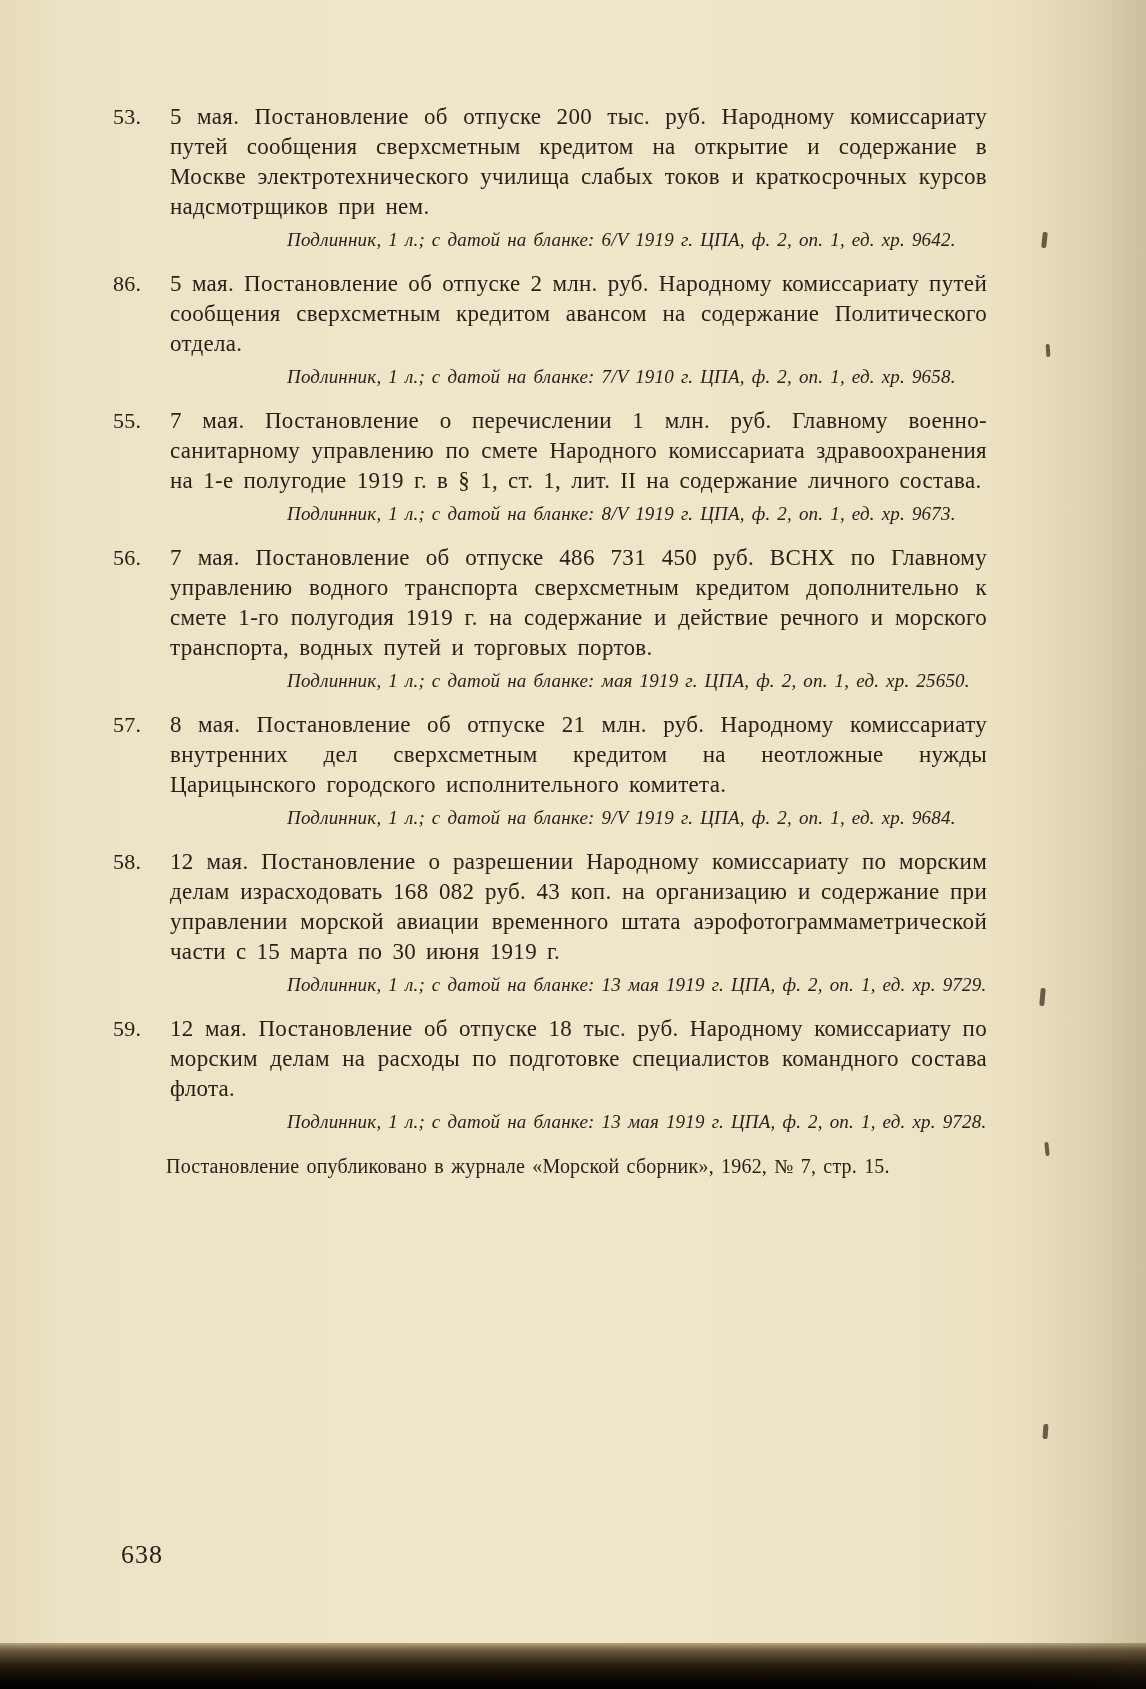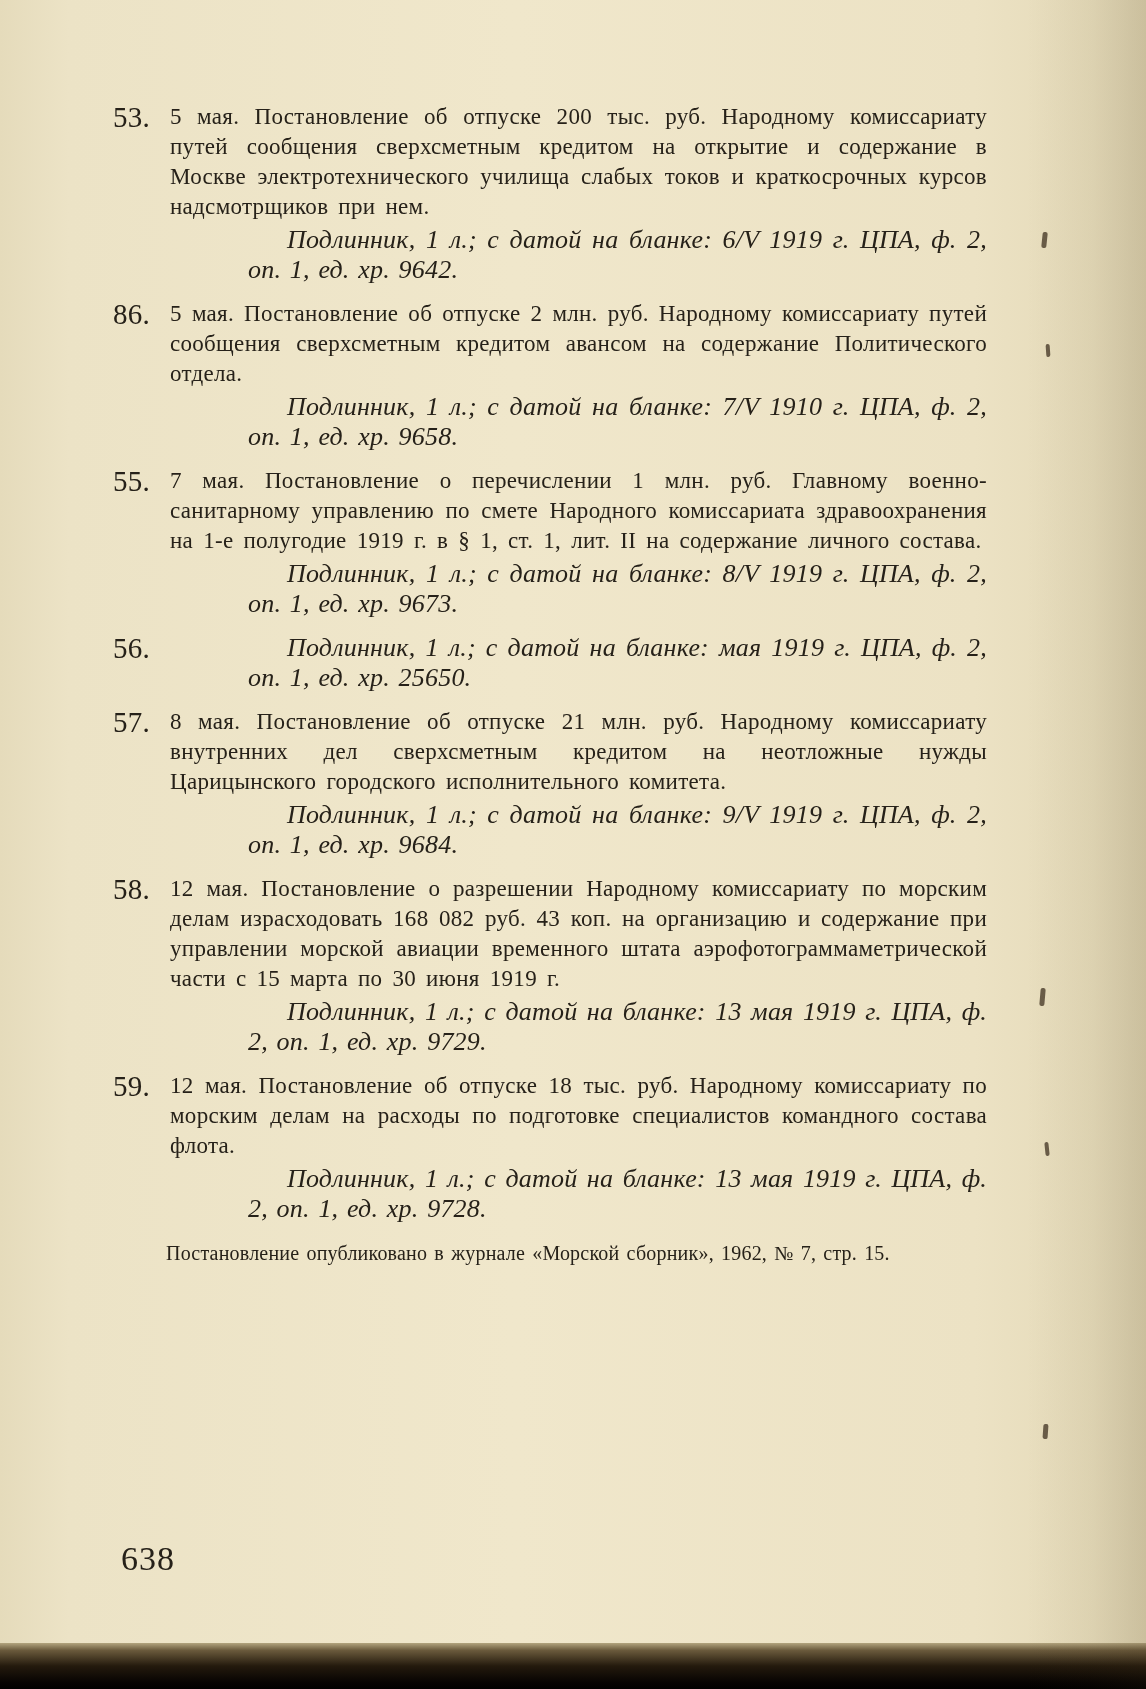--- a/index.html
+++ b/index.html
@@ -37,56 +37,56 @@
   }
   .entry {
     position: relative;
     padding-left: 57px;
     margin: 0 0 14px 0;
   }
   .entry .num {
     position: absolute;
     left: 0;
     top: 0;
-    font-size: 29px;
+    font-size: 22px;
     line-height: 30px;
     letter-spacing: 0.3px;
   }
   .entry .body {
     margin: 0;
     font-size: 23px;
     line-height: 30px;
     text-align: justify;
     letter-spacing: 0.3px;
     word-spacing: 4px;
   }
   .entry .citation {
     margin: 3px 0 0 78px;
-    font-size: 26px;
+    font-size: 19px;
     line-height: 30px;
     font-style: italic;
     text-align: justify;
     text-indent: 39px;
     letter-spacing: 0.2px;
     word-spacing: 2px;
   }
   .footnote {
     margin: 8px 0 0 0;
     font-size: 20px;
     line-height: 30px;
     text-align: justify;
     text-indent: 53px;
     letter-spacing: 0.2px;
     word-spacing: 2px;
   }
   .page-number {
     position: absolute;
     left: 121px;
     top: 1540px;
-    font-size: 34px;
+    font-size: 26px;
     letter-spacing: 1px;
   }
   .bottom-band {
     position: absolute;
     left: 0;
     bottom: 0;
     width: 1146px;
     height: 46px;
     background: linear-gradient(180deg, #b2a47e 0%, #6a5a3c 16%, #241a0d 50%, #070402 85%, #000 100%);
   }
@@ -122,20 +122,21 @@
     </div>
 
     <div class="entry">
       <span class="num">55.</span>
       <p class="body">7 мая. Постановление о перечислении 1 млн. руб. Главному военно-санитарному управлению по смете Народного комиссариата здравоохранения на 1-е полугодие 1919 г. в § 1, ст. 1, лит. II на содержание личного состава.</p>
       <p class="citation">Подлинник, 1 л.; с датой на бланке: 8/V 1919 г. ЦПА, ф. 2, оп. 1, ед. хр. 9673.</p>
     </div>
 
     <div class="entry">
       <span class="num">56.</span>
+      <p class="body">7 мая. Постановление об отпуске 486 731 450 руб. ВСНХ по Главному управлению водного транспорта сверхсметным кредитом дополнительно к смете 1-го полугодия 1919 г. на содержание и действие речного и морского транспорта, водных путей и торговых портов.</p>
       <p class="citation">Подлинник, 1 л.; с датой на бланке: мая 1919 г. ЦПА, ф. 2, оп. 1, ед. хр. 25650.</p>
     </div>
 
     <div class="entry">
       <span class="num">57.</span>
       <p class="body">8 мая. Постановление об отпуске 21 млн. руб. Народному комиссариату внутренних дел сверхсметным кредитом на неотложные нужды Царицынского городского исполнительного комитета.</p>
       <p class="citation">Подлинник, 1 л.; с датой на бланке: 9/V 1919 г. ЦПА, ф. 2, оп. 1, ед. хр. 9684.</p>
     </div>
 
     <div class="entry">

